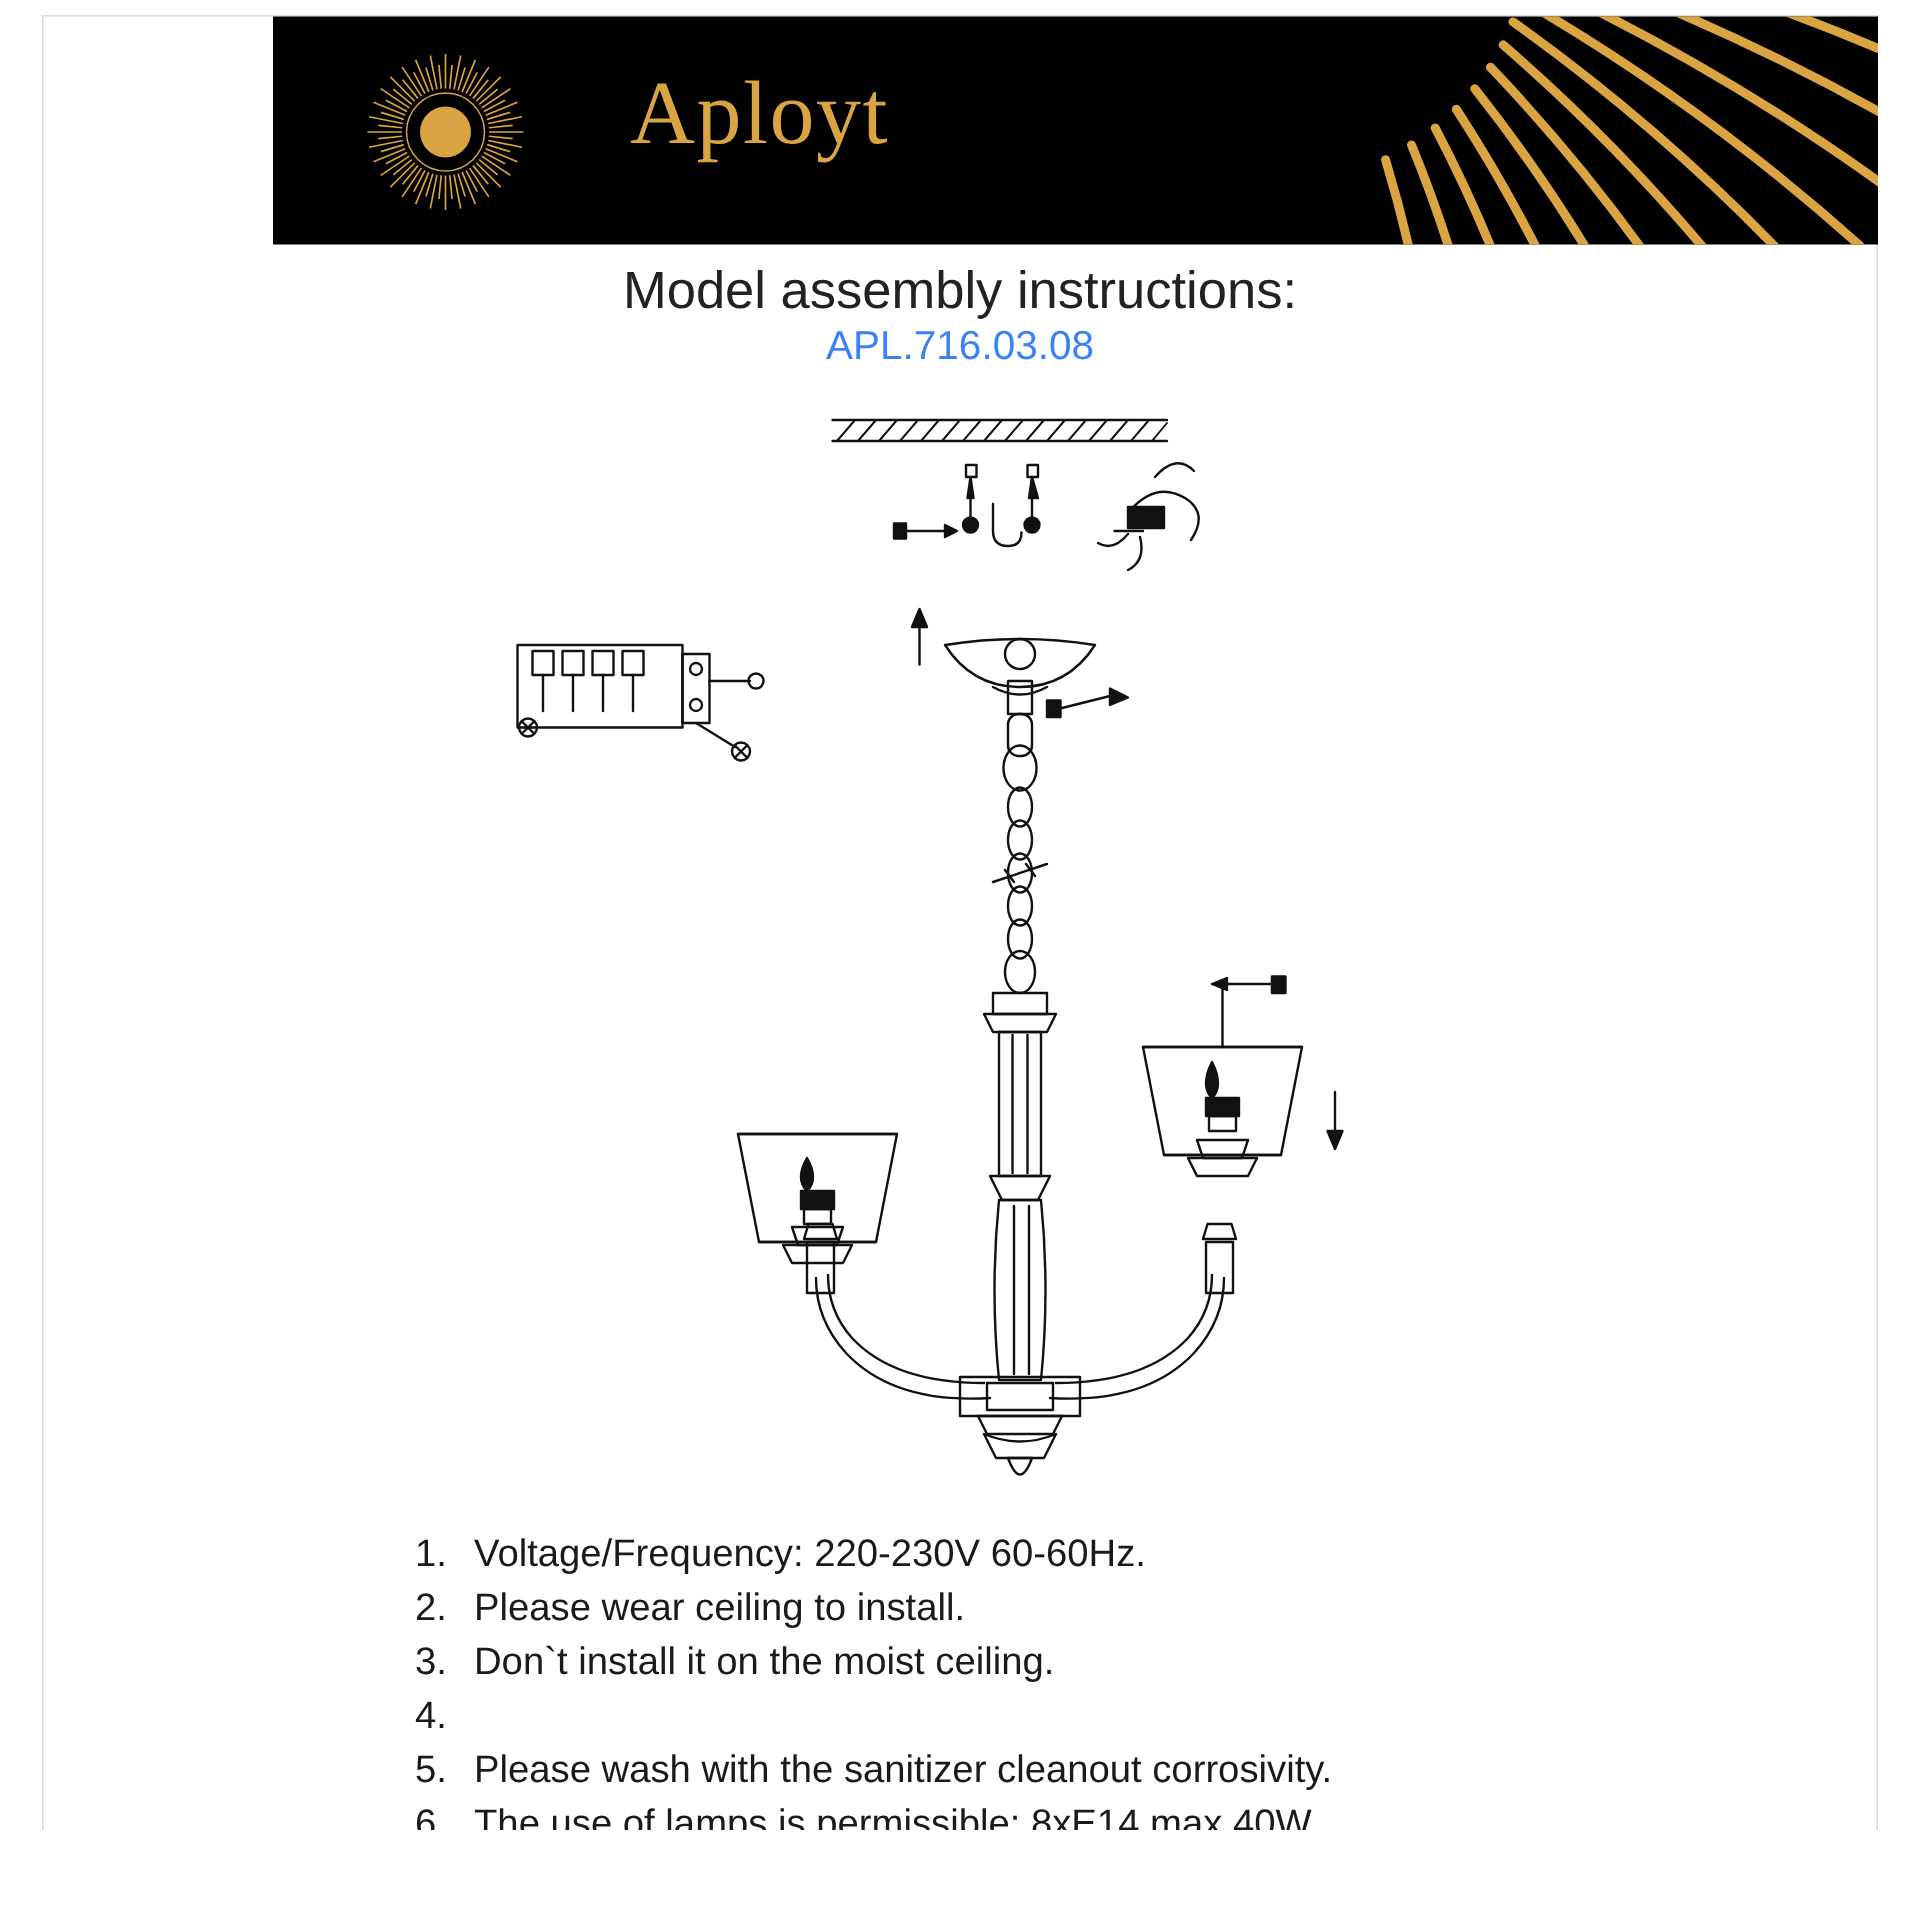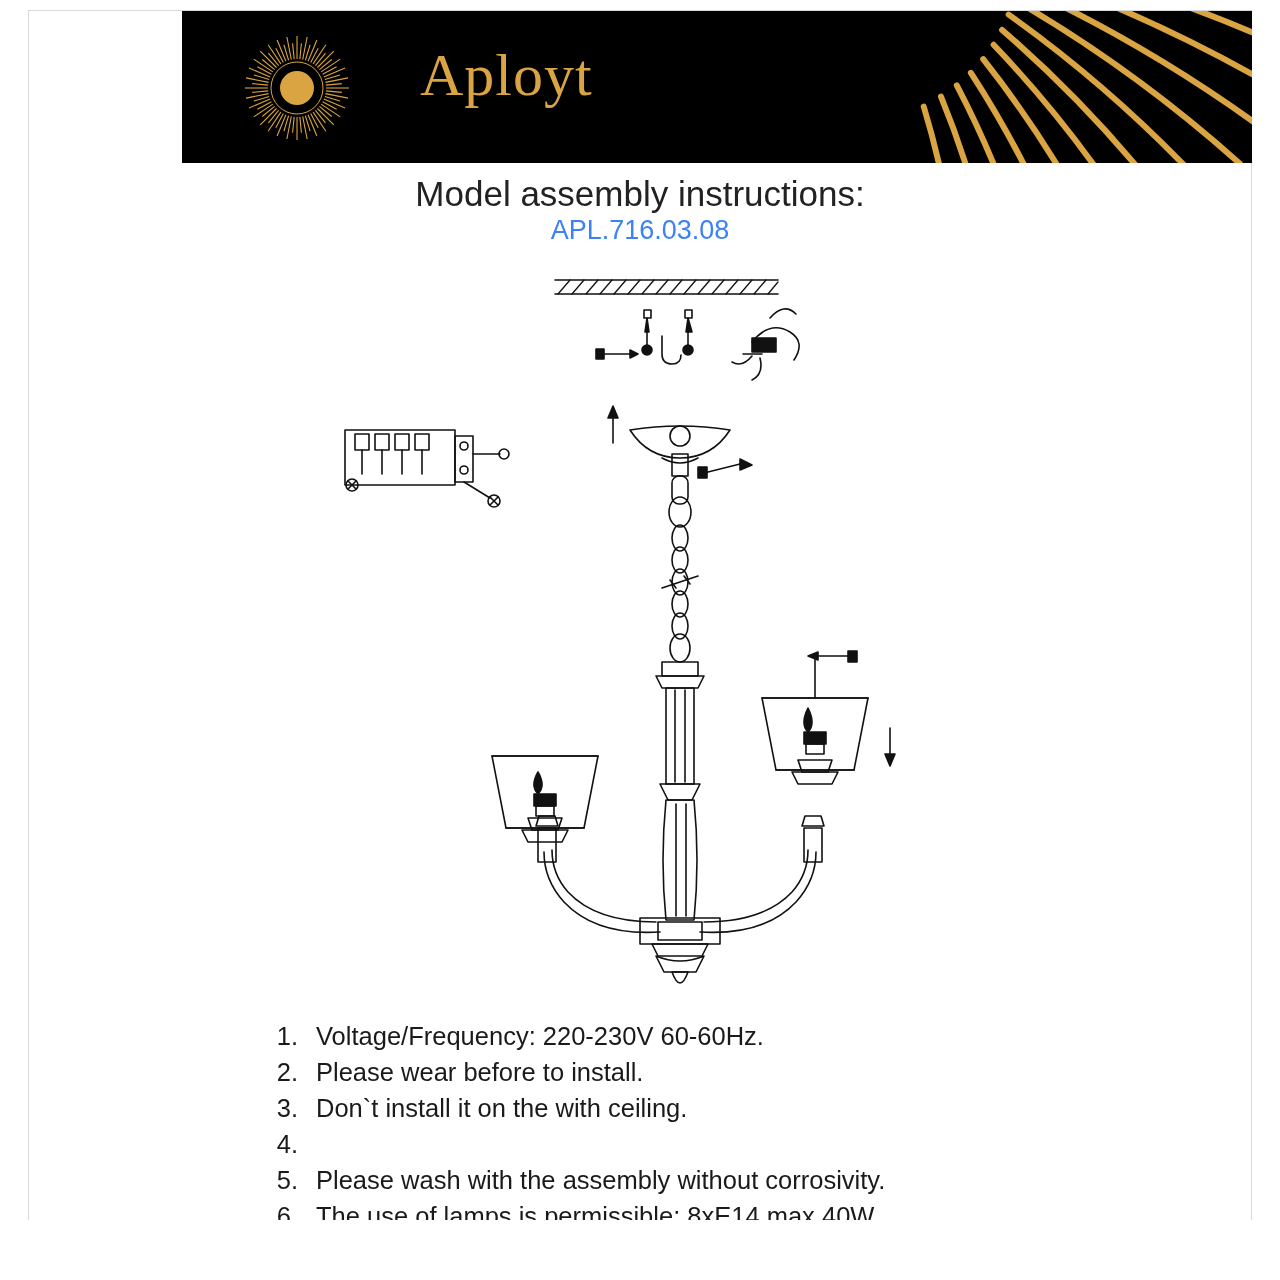--- a/index.html
+++ b/index.html
@@ -403,32 +403,32 @@
     </g>
   </svg>
 
   <div class="notes">
     <div class="note-row">
       <span class="note-num">1.</span>
       <span class="note-text">Voltage/Frequency: 220-230V 60-60Hz.</span>
     </div>
     <div class="note-row">
       <span class="note-num">2.</span>
-      <span class="note-text">Please wear before to install.</span>
+      <span class="note-text">Please wear ceiling to install.</span>
     </div>
     <div class="note-row">
       <span class="note-num">3.</span>
-      <span class="note-text">Don`t install it on the with ceiling.</span>
+      <span class="note-text">Don`t install it on the moist ceiling.</span>
     </div>
     <div class="note-row">
       <span class="note-num">4.</span>
     </div>
     <div class="note-row">
       <span class="note-num">5.</span>
-      <span class="note-text">Please wash with the assembly without corrosivity.</span>
+      <span class="note-text">Please wash with the sanitizer cleanout corrosivity.</span>
     </div>
     <div class="note-row">
       <span class="note-num">6.</span>
       <span class="note-text">The use of lamps is permissible: 8xE14 max 40W.</span>
     </div>
   </div>
 
 </div>
 
 </body></html>

